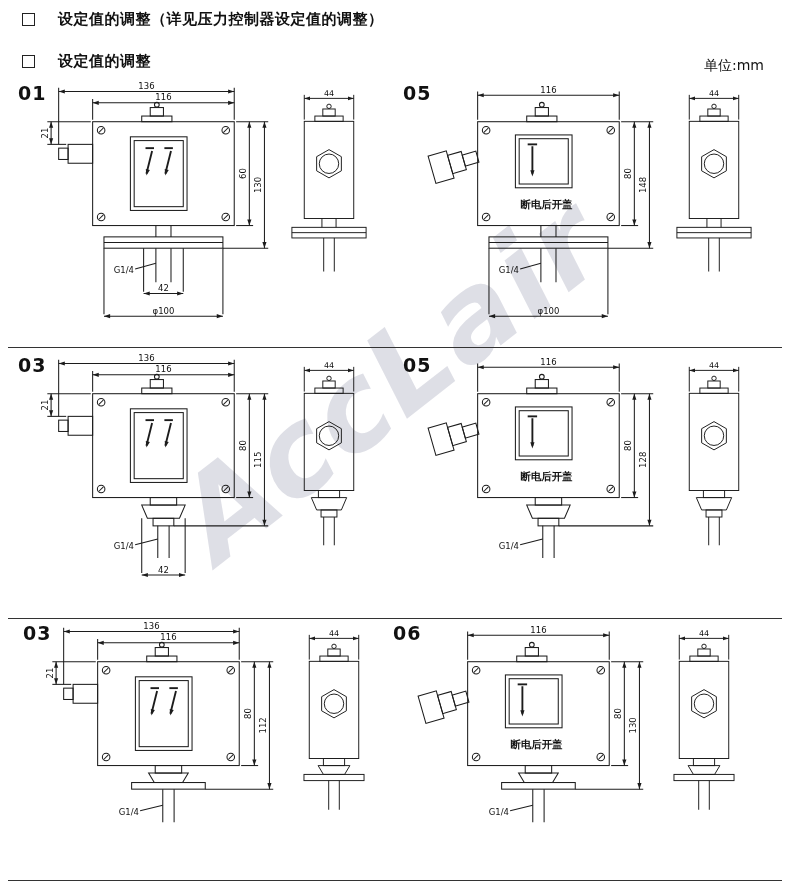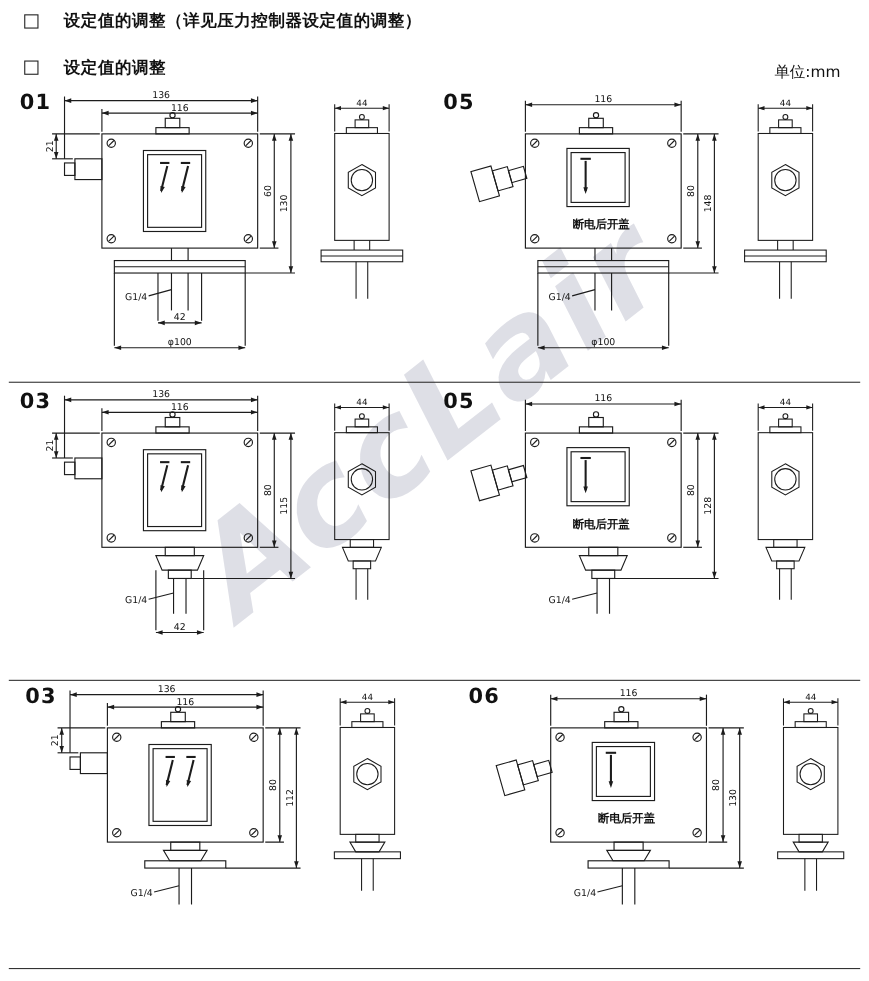--- a/index.html
+++ b/index.html
@@ -11,21 +11,21 @@
   .h2{left:22px;top:52px}
   .chk{width:13px;height:13px;border:1.6px solid #222;display:inline-block;flex:none;background:#fff}
   .unit{position:absolute;right:26px;top:57px;font-weight:400;font-size:14px;z-index:2}
   .wm{position:absolute;left:140px;top:310px;font-size:118px;font-weight:800;font-style:italic;
       color:rgba(168,172,188,.38);transform:rotate(-38deg);letter-spacing:3px;white-space:nowrap;
       z-index:0;pointer-events:none}
   .divider{position:absolute;left:8px;width:774px;border-top:1.3px solid #333;z-index:2}
   .cell{position:absolute;width:372px;height:258px;z-index:1}
   .c01{left:10px;top:80px}   .c04{left:395px;top:80px}
   .c02{left:10px;top:352px}  .c05{left:395px;top:352px}
-  .c03{left:15px;top:620px}  .c06{left:418px;top:620px}
+  .c03{left:15px;top:620px}  .c06{left:385px;top:620px}
   .secnum{position:absolute;left:8px;top:2px;font-size:19px;font-weight:700;letter-spacing:1px}
   svg.front{position:absolute;left:26px;top:2px;width:236px;height:255px;overflow:visible}
   svg.side{position:absolute;left:266px;top:4px;width:106px;height:239px;overflow:visible}
   .ln{fill:none;stroke:#1c1c1c;stroke-width:1.1}
   .ln2{fill:none;stroke:#1c1c1c;stroke-width:2}
   .ar{fill:#1c1c1c;stroke:none}
   .dim{font-size:9px;fill:#111;font-family:"DejaVu Sans",sans-serif}
   .cn{font-size:11px;font-weight:700;fill:#111;font-family:"DejaVu Sans",sans-serif;text-anchor:middle}
 </style>
 </head>

